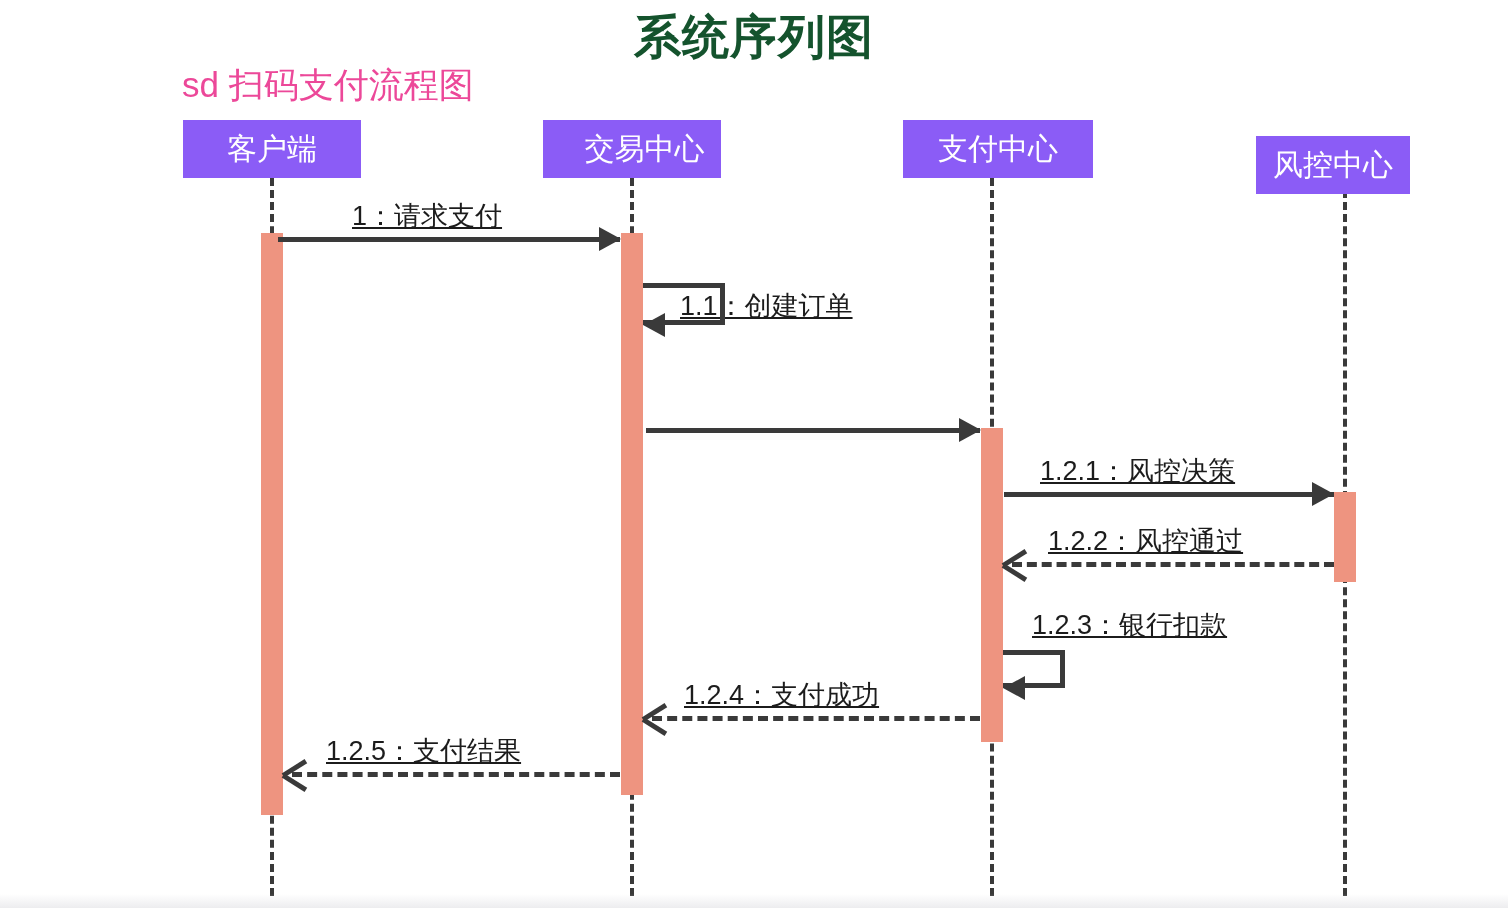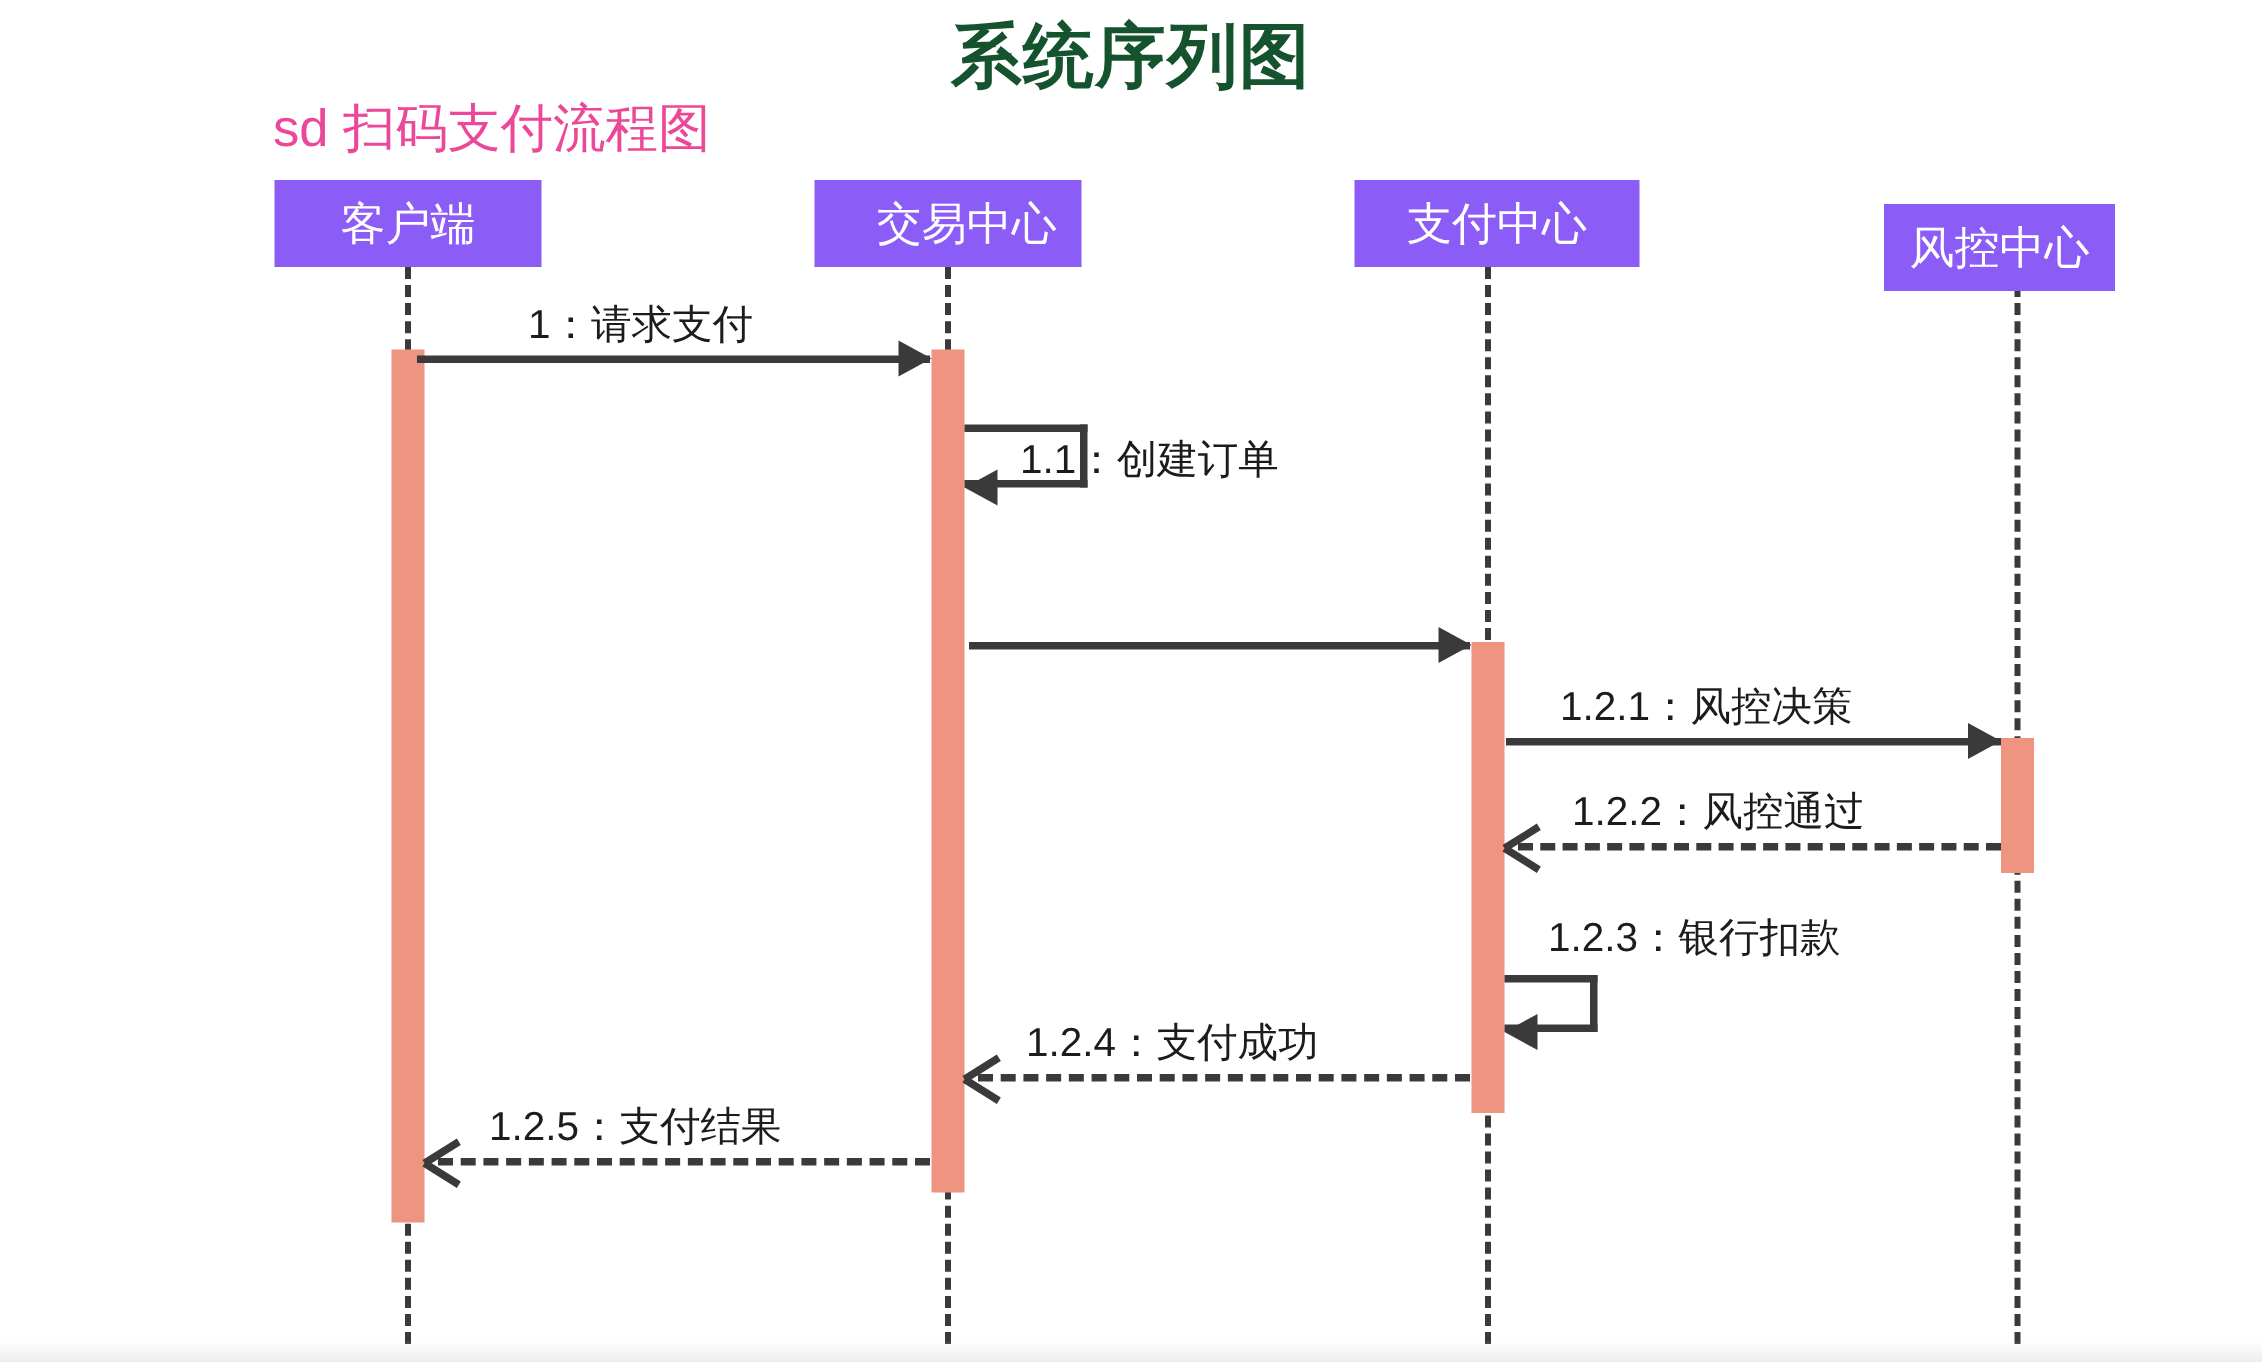--- a/index.html
+++ b/index.html
@@ -77,20 +77,21 @@
     border-top: 5px solid #3a3a3a;
   }
   .msg-line.dashed {
     border-top: 5px dashed #3a3a3a;
   }
   .msg-label {
     position: absolute;
     font-size: 27px;
     color: #1c1c1c;
     white-space: nowrap;
+    text-decoration: underline;
   }
 
   
   .head-solid-right {
     position: absolute;
     width: 0; height: 0;
     border-top: 12px solid transparent;
     border-bottom: 12px solid transparent;
     border-left: 22px solid #3a3a3a;
   }

